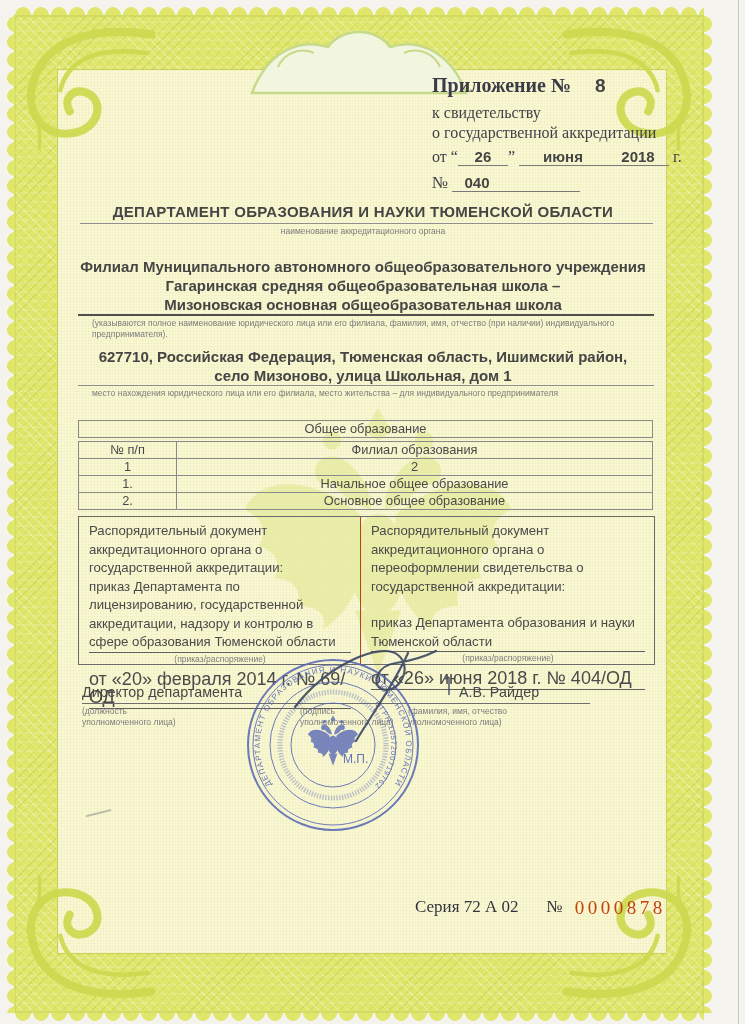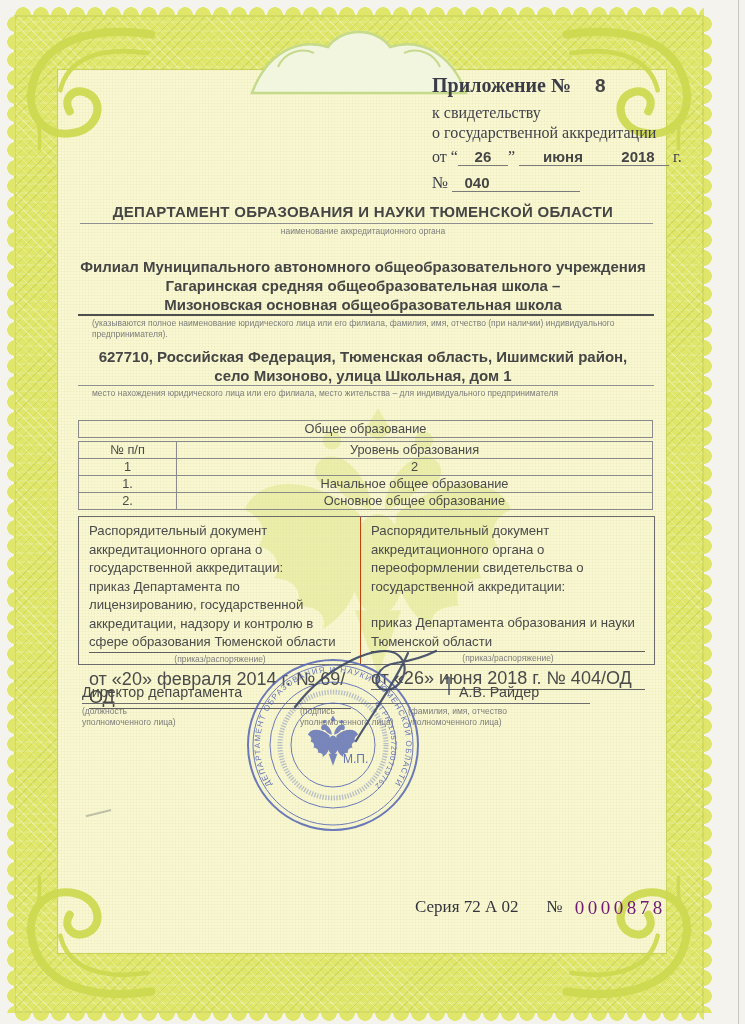--- a/index.html
+++ b/index.html
@@ -164,21 +164,21 @@
     <div>село Мизоново, улица Школьная, дом 1</div>
   </div>
   <div class="hairline" style="left:78px;top:385px;width:576px"></div>
   <div class="abs cap" style="left:92px;top:388px;width:548px">место нахождения юридического лица или его филиала, место жительства – для индивидуального предпринимателя</div>
 
   <div class="edu">
     <div class="tt">Общее образование</div>
     <div class="grid">
       <div class="tr">
         <div class="c1">№ п/п</div>
-        <div class="c2">Уровень образования</div>
+        <div class="c2">Филиал образования</div>
       </div>
       <div class="tr">
         <div class="c1">1</div>
         <div class="c2">2</div>
       </div>
       <div class="tr">
         <div class="c1">1.</div>
         <div class="c2">Начальное общее образование</div>
       </div>
       <div class="tr">
@@ -219,21 +219,21 @@
   </div>
   <div class="sigblock" style="left:408px;top:684px;width:182px">
     <div class="signame" style="text-align:center">А.В. Райдер</div>
     <div class="cap sigcap">(фамилия, имя, отчество
 уполномоченного лица)</div>
   </div>
 
   <div class="abs serif" style="left:415px;top:897px;font-size:17px;color:#33333e;display:flex;align-items:flex-start">
     <span>Серия 72 А 02</span>
     <span style="margin-left:28px">№</span>
-    <span style="margin-left:12px;font-size:19px;letter-spacing:3.5px;color:#701a75">0000878</span>
+    <span style="margin-left:12px;font-size:19px;letter-spacing:3.5px;color:#c2410c">0000878</span>
   </div>
 
 </div>
 
 <svg class="abs" style="left:244px;top:656px;z-index:7;opacity:.86" width="178" height="178" viewBox="-89 -89 178 178">
   <g stroke="#5565b5" fill="none">
     <circle r="85" stroke-width="2"></circle>
     <circle r="80" stroke-width="1"></circle>
     <circle r="63" stroke-width="1"></circle>
     <circle r="42" stroke-width="1"></circle>

